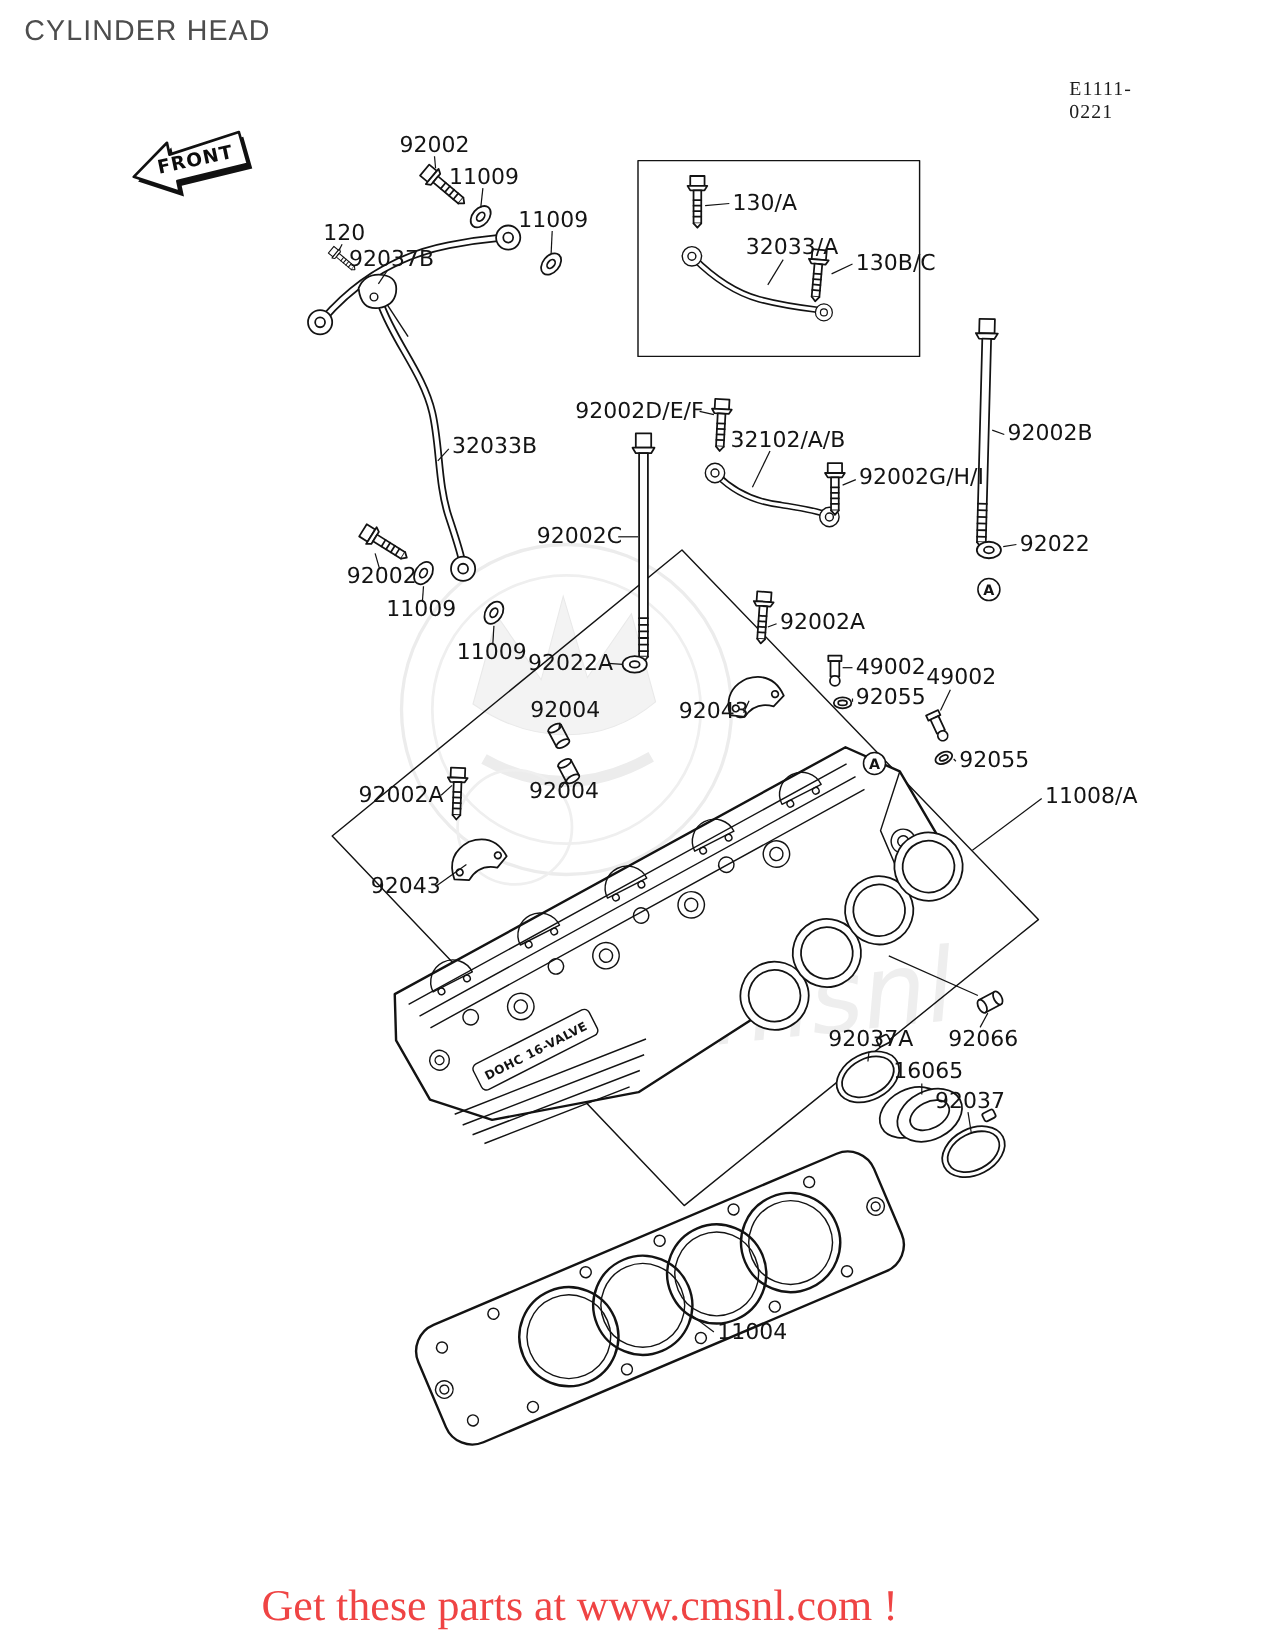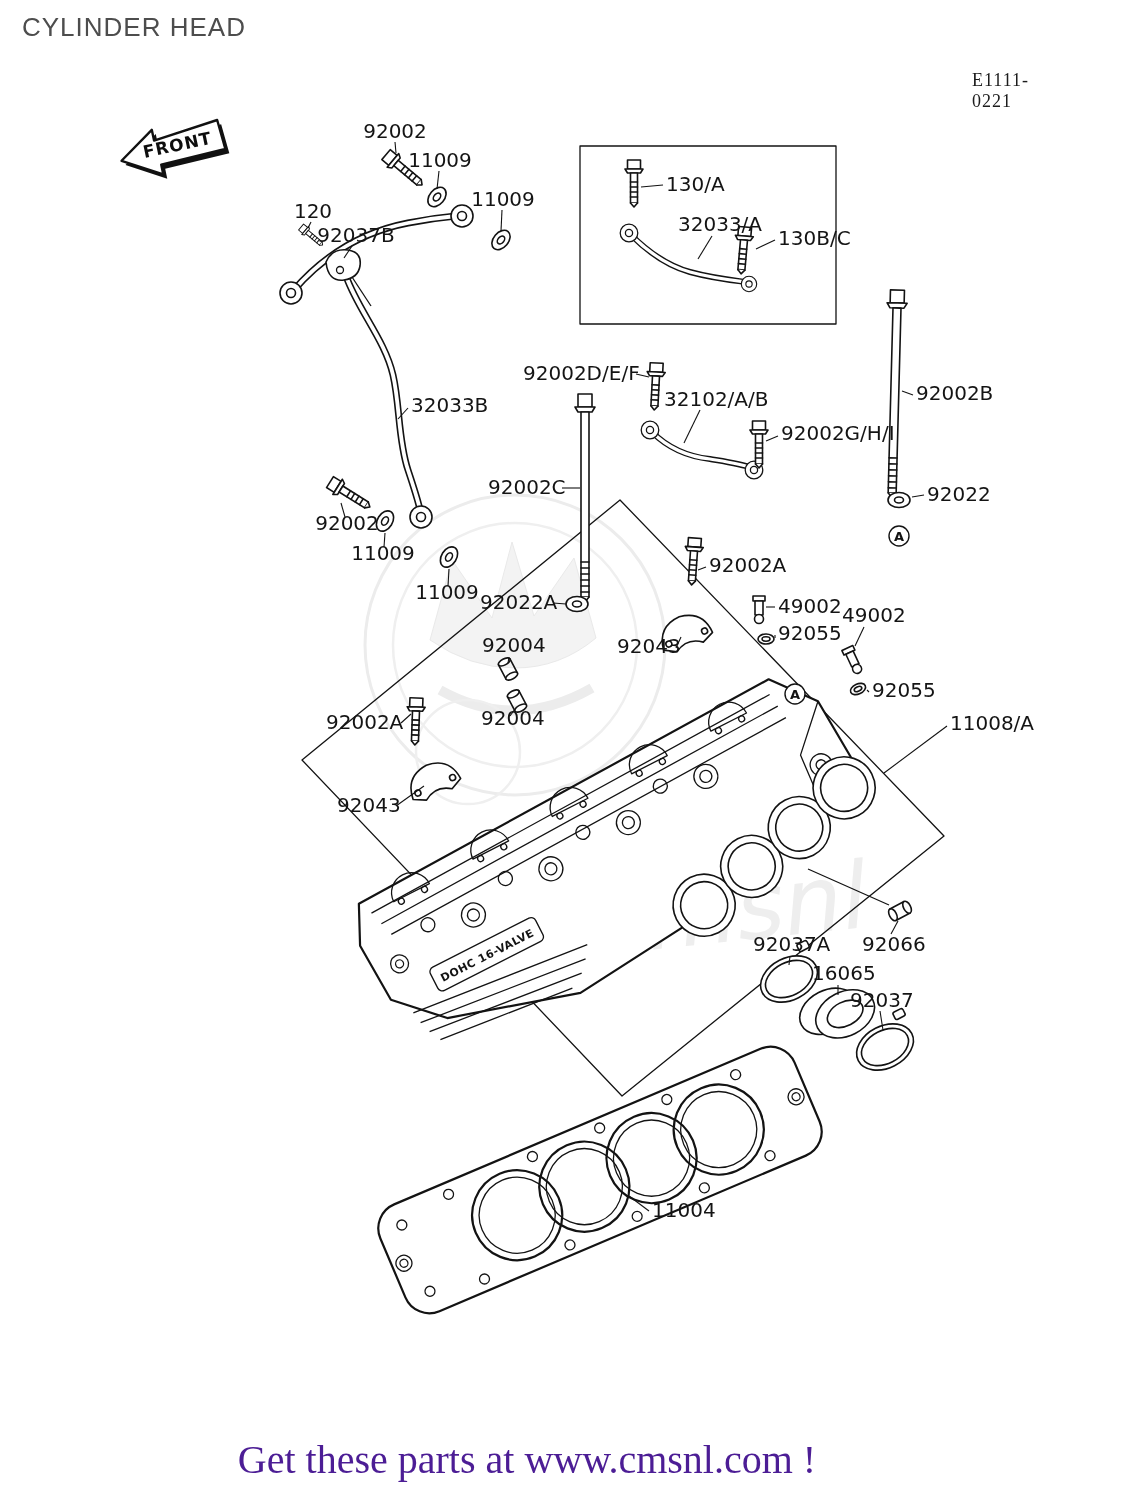--- a/index.html
+++ b/index.html
@@ -1,19 +1,19 @@
 <!DOCTYPE html>
 <html><head>
 <meta charset="utf-8">
 <style>
   body{margin:0;background:#fff}
   .canvas{position:relative;width:1054px;height:1500px;background:#fff;overflow:hidden;font-family:"DejaVu Sans",sans-serif}
   .title{position:absolute;left:22px;top:12px;font:26px "Liberation Sans",sans-serif;color:#4d4d4d;letter-spacing:1px}
   .code{position:absolute;left:972px;top:70px;font:18px "Liberation Serif",serif;color:#1c1c1c;letter-spacing:1px}
-  .footer{position:absolute;left:0;top:1436px;width:100%;text-align:center;font:40px "Liberation Serif",serif;color:#4c1d95;cursor:pointer}
+  .footer{position:absolute;left:0;top:1436px;width:100%;text-align:center;font:40px "Liberation Serif",serif;color:#ef4444;cursor:pointer}
   svg{position:absolute;left:0;top:0}
   .lbl{font:20px "DejaVu Sans",sans-serif;fill:#141414;stroke:none}
   .part{fill:#fff;stroke:#131313;stroke-width:1.6;stroke-linejoin:round;stroke-linecap:round}
   .o1{fill:none;stroke:#131313;stroke-width:1.3;stroke-linejoin:round}
   .o2{fill:none;stroke:#131313;stroke-width:2.2;stroke-linejoin:round}
   .of{fill:#fff;stroke:#131313;stroke-width:2.2;stroke-linejoin:round}
   .ld line{stroke:#131313;stroke-width:1.1}
   .pipe-o{fill:none;stroke:#131313;stroke-width:7;stroke-linecap:round}
   .pipe-i{fill:none;stroke:#fff;stroke-width:3.8;stroke-linecap:round}
   .pipe-o2{fill:none;stroke:#131313;stroke-width:6;stroke-linecap:round}

